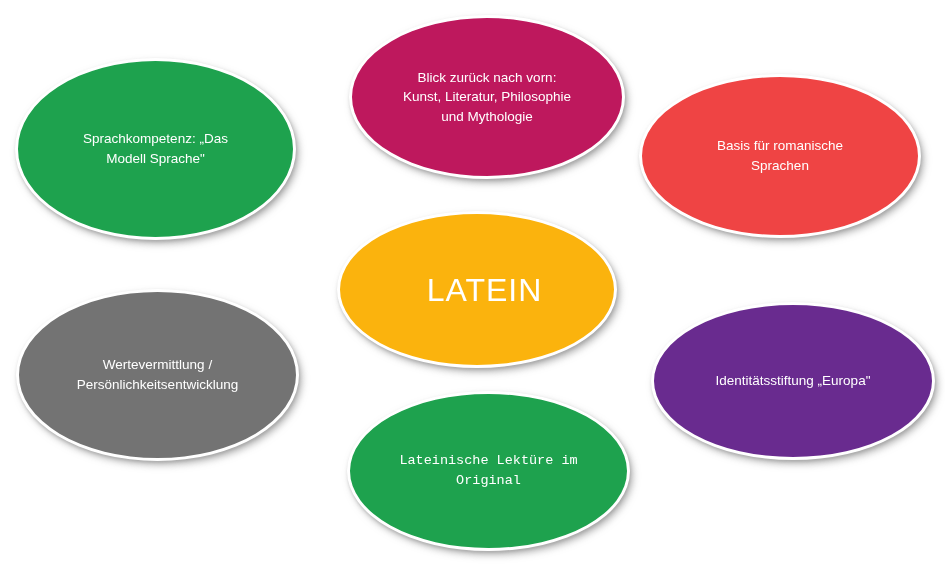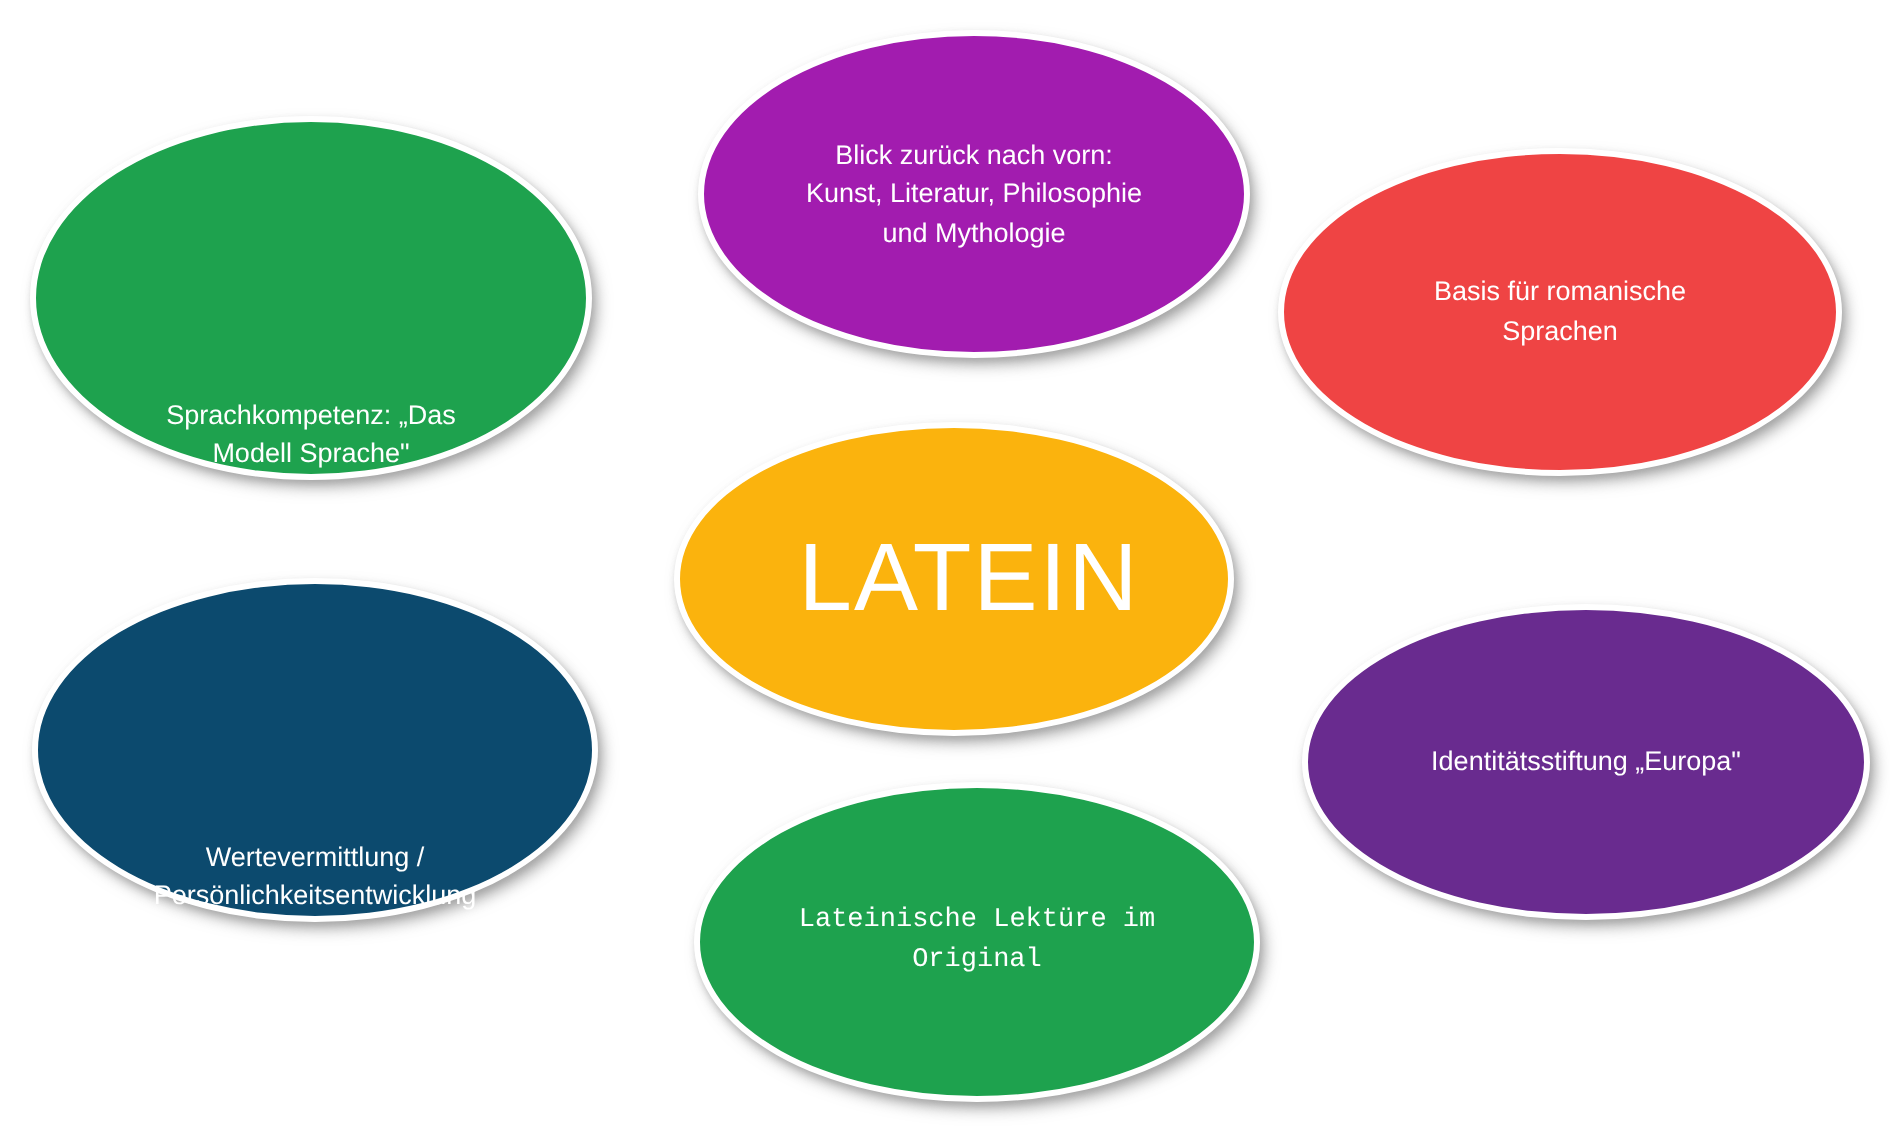--- a/index.html
+++ b/index.html
@@ -36,54 +36,54 @@
   
   .pos-topleft   { left: 15px;  top: 58px;  width: 281px; height: 182px; }
   .pos-topmid    { left: 349px; top: 15px;  width: 276px; height: 164px; }
   .pos-topright  { left: 639px; top: 74px;  width: 282px; height: 164px; }
   .pos-center    { left: 337px; top: 211px; width: 280px; height: 157px; }
   .pos-left      { left: 16px;  top: 289px; width: 283px; height: 172px; }
   .pos-right     { left: 651px; top: 302px; width: 284px; height: 158px; }
   .pos-bottom    { left: 347px; top: 391px; width: 283px; height: 160px; font-family: Liberation Mono, monospace; }
 
   .pos-center .label {
-    font-size: 48px;
+    font-size: 32px;
     letter-spacing: 1px;
     line-height: 1;
     white-space: nowrap;
     padding: 0;
     margin-left: 15px;
   }
 </style>
 </head>
 <body>
 
 <div class="canvas">
 
-  <div class="ellipse pos-topleft" style="background: rgb(30, 162, 78); align-items: flex-end;">
+  <div class="ellipse pos-topleft" style="background: rgb(30, 162, 78);">
     <span class="label">Sprachkompetenz: „Das
 Modell Sprache"</span>
   </div>
 
-  <div class="ellipse pos-topmid" style="background: #a21caf;">
+  <div class="ellipse pos-topmid" style="background: #be185d;">
     <span class="label">Blick zurück nach vorn:
 Kunst, Literatur, Philosophie
 und Mythologie</span>
   </div>
 
   <div class="ellipse pos-topright" style="background: #ef4444;">
     <span class="label">Basis für romanische
 Sprachen</span>
   </div>
 
   <div class="ellipse pos-center" style="background: rgb(251, 179, 13);">
     <span class="label">LATEIN</span>
   </div>
 
-  <div class="ellipse pos-left" style="background: #0c4a6e; align-items: flex-end;">
+  <div class="ellipse pos-left" style="background: #737373;">
     <span class="label">Wertevermittlung /
 Persönlichkeitsentwicklung</span>
   </div>
 
   <div class="ellipse pos-right" style="background: rgb(105, 43, 143);">
     <span class="label">Identitätsstiftung „Europa"</span>
   </div>
 
   <div class="ellipse pos-bottom" style="background: rgb(30, 162, 78);">
     <span class="label">Lateinische Lektüre im

